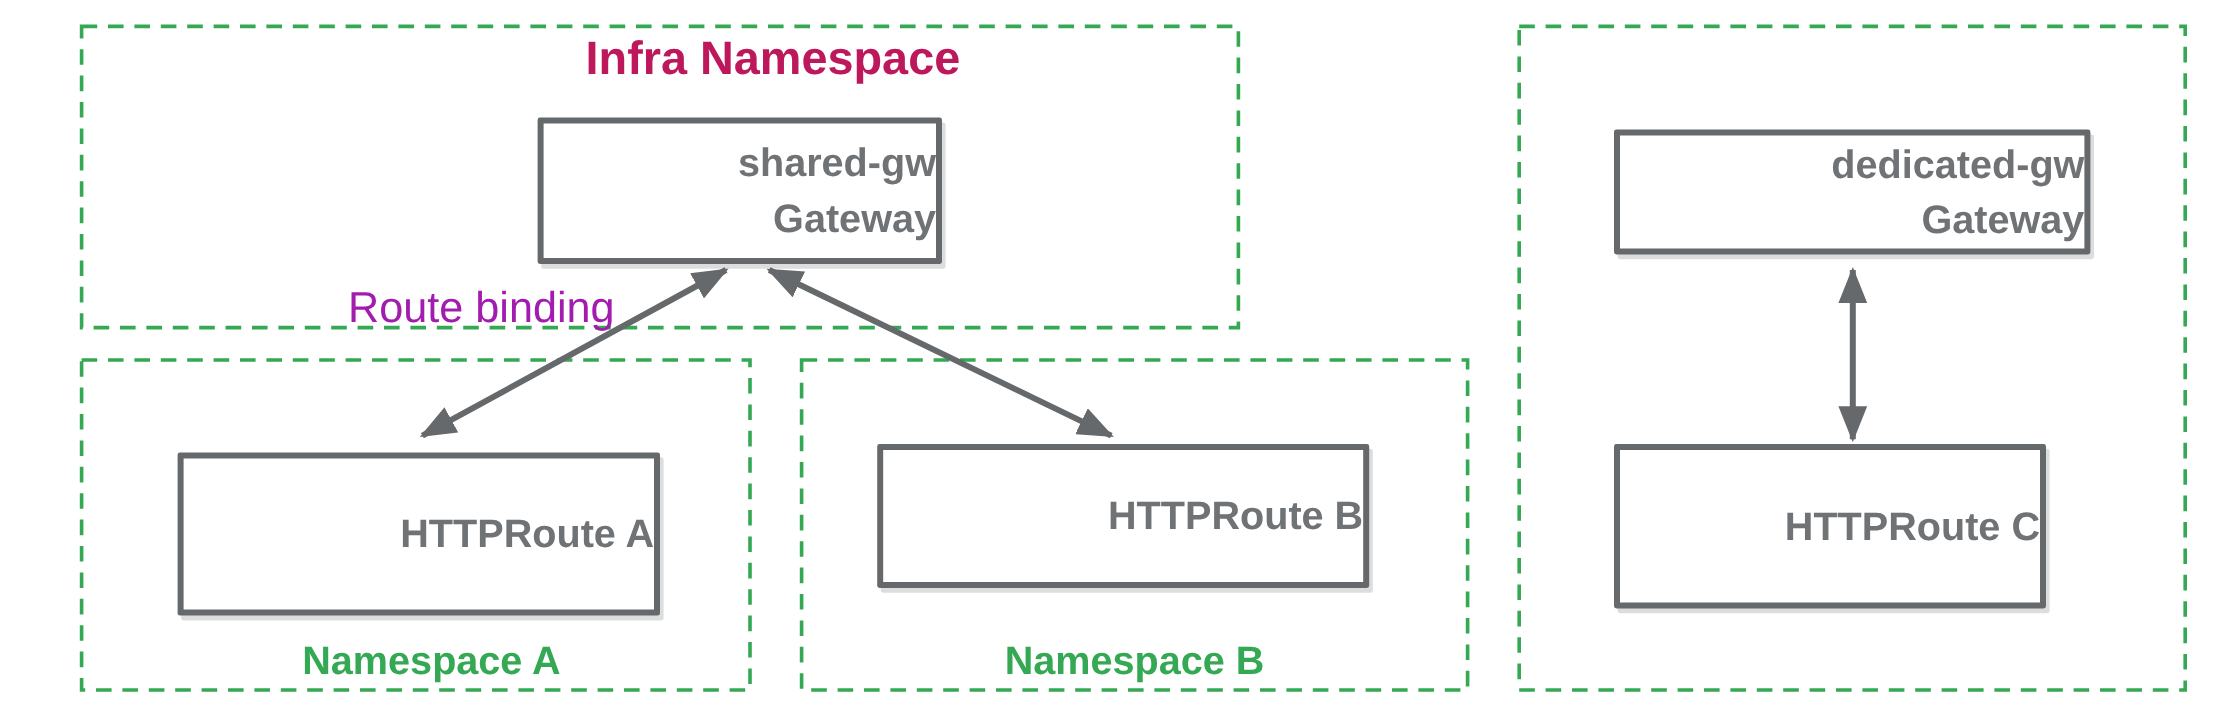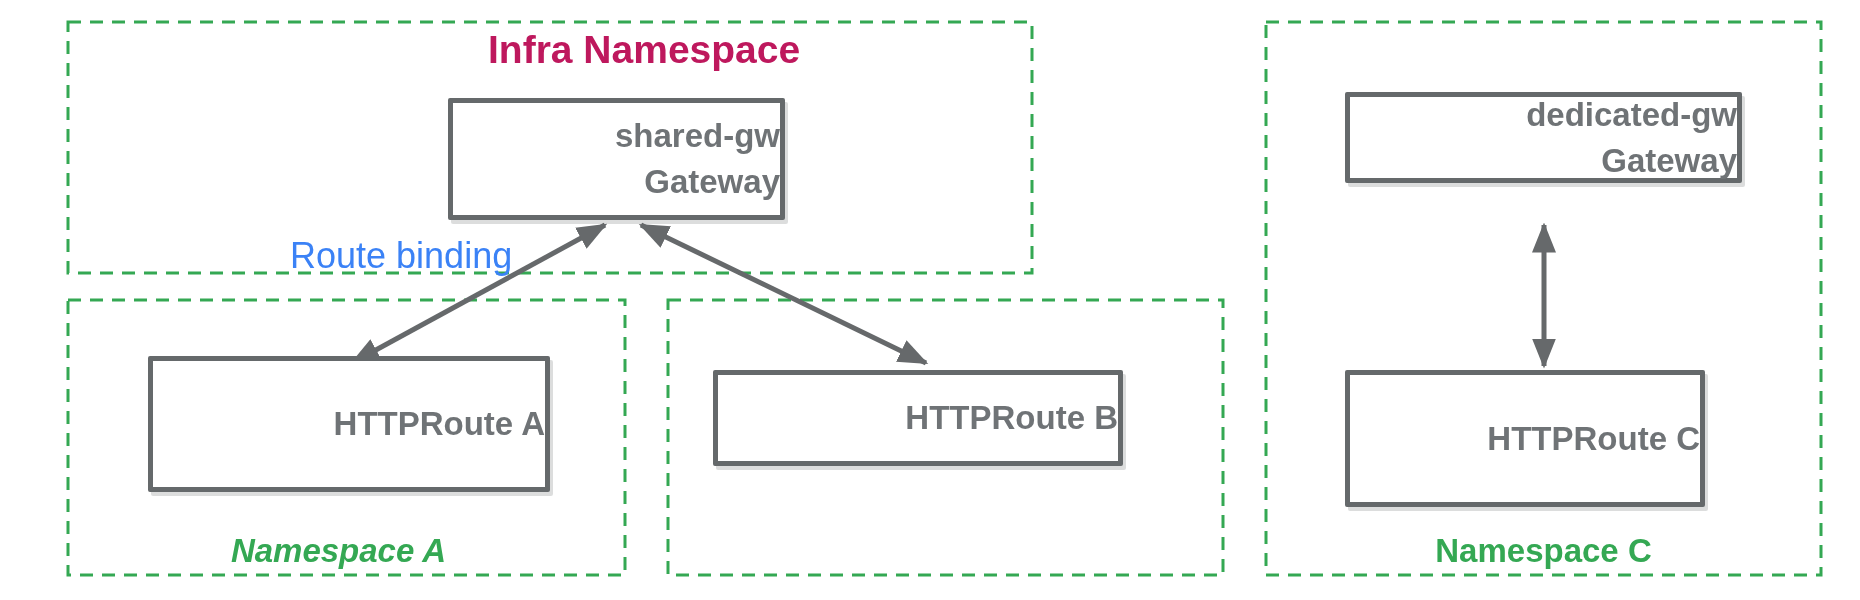--- a/index.html
+++ b/index.html
@@ -46,21 +46,21 @@
     color:#be185d;
     font-weight:bold;
     font-size:39px;
     line-height:39px;
     white-space:nowrap;
   }
   .edge-label{
     position:absolute;
     left:290px;
     top:236px;
-    color:#3b82f6;
+    color:#a21caf;
     font-size:36px;
     line-height:40px;
     white-space:nowrap;
   }
 </style>
 </head>
 <body>
 
 <div class="canvas">
 
@@ -83,31 +83,31 @@
 
   <div class="infra-title">Infra Namespace</div>
 
   <div class="node" style="left:448px;top:98px;width:337px;height:122px;">
     <span>shared-gw</span>
     <span>Gateway</span>
   </div>
 
   <div class="edge-label">Route binding</div>
 
-  <div class="node" style="left:148px;top:356px;width:402px;height:136px;">
+  <div class="node" style="left:148px;top:377px;width:402px;height:136px;">
     <span>HTTPRoute A</span>
   </div>
-  <div class="ns-label" style="left:60px;top:534px;width:557px;font-style:italic;">Namespace A</div>
+  <div class="ns-label" style="left:81px;top:534px;width:557px;">Namespace A</div>
 
-  <div class="node" style="left:713px;top:370px;width:410px;height:96px;">
+  <div class="node" style="left:731px;top:370px;width:410px;height:120px;">
     <span>HTTPRoute B</span>
   </div>
+  <div class="ns-label" style="left:668px;top:534px;width:555px;">Namespace B</div>
 
-  <div class="node" style="left:1345px;top:92px;width:397px;height:91px;">
+  <div class="node" style="left:1345px;top:108px;width:397px;height:104px;">
     <span>dedicated-gw</span>
     <span>Gateway</span>
   </div>
   <div class="node" style="left:1345px;top:370px;width:360px;height:137px;">
     <span>HTTPRoute C</span>
   </div>
-  <div class="ns-label" style="left:1266px;top:534px;width:555px;">Namespace C</div>
 
 </div>
 
 </body></html>

